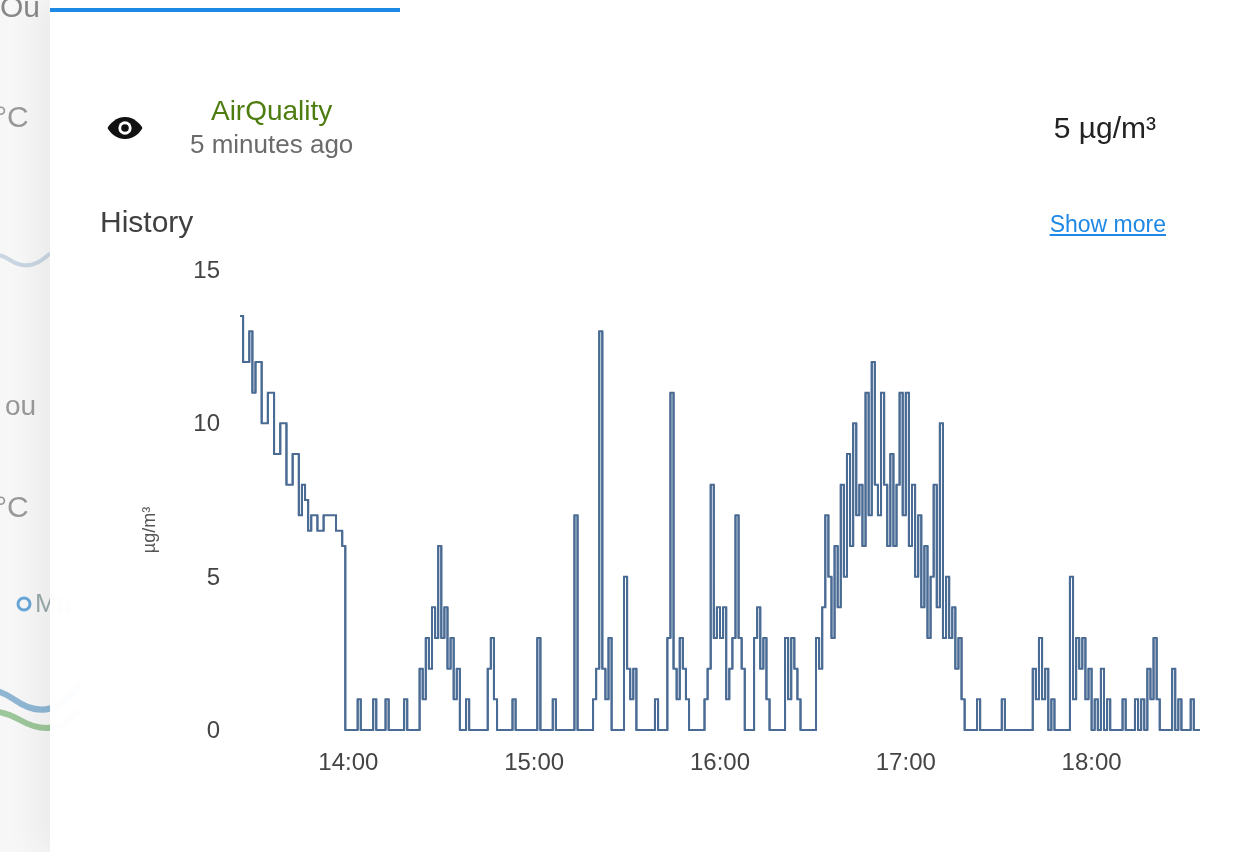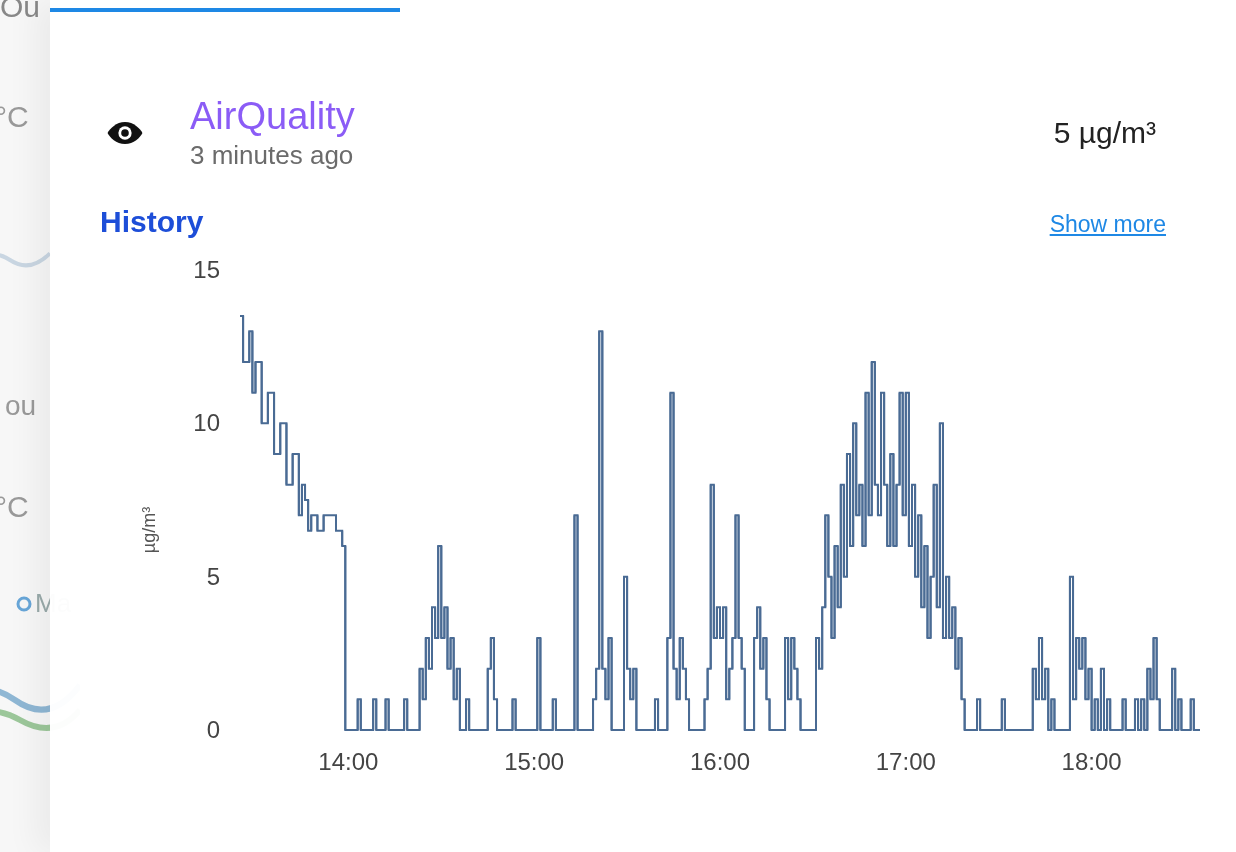--- a/index.html
+++ b/index.html
@@ -61,22 +61,23 @@
     width: 40px;
     height: 40px;
     display: flex;
     align-items: center;
     justify-content: center;
   }
   .title-block {
     margin-left: 45px;
   }
   .sensor-title {
-    font-size: 38px;
-    color: #8b5cf6;
+    font-size: 28px;
+    color: #4d7c0f;
+    text-align: center;
   }
   .sensor-time {
     font-size: 26px;
     color: #6b6b6b;
     margin-top: 2px;
   }
   .value-block {
     margin-left: auto;
     font-size: 30px;
     color: #222;
@@ -84,22 +85,22 @@
   .history-row {
     position: absolute;
     top: 205px;
     left: 50px;
     right: 70px;
     display: flex;
     align-items: baseline;
   }
   .history-title {
     font-size: 30px;
-    font-weight: 700;
-    color: #1d4ed8;
+    font-weight: 400;
+    color: #404040;
   }
   .show-more {
     margin-left: auto;
     font-size: 23px;
     color: #1e88e5;
     text-decoration: underline;
     cursor: pointer;
   }
   
   #chart-svg {
@@ -150,21 +151,21 @@
   <div class="header-row">
     <span class="eye-icon">
       <svg width="38" height="38" viewBox="0 0 24 24">
         <path d="M12 5C6.5 5 2.3 9.2 1 12c1.3 2.8 5.5 7 11 7s9.7-4.2 11-7c-1.3-2.8-5.5-7-11-7z" fill="#111"></path>
         <circle cx="12" cy="12" r="4.2" fill="#fff"></circle>
         <circle cx="12" cy="12" r="2.4" fill="#111"></circle>
       </svg>
     </span>
     <div class="title-block">
       <div class="sensor-title">AirQuality</div>
-      <div class="sensor-time">3 minutes ago</div>
+      <div class="sensor-time">5 minutes ago</div>
     </div>
     <div class="value-block">5 µg/m³</div>
   </div>
 
   <div class="history-row">
     <span class="history-title">History</span>
     <span class="show-more">Show more</span>
   </div>
 
   <svg id="chart-svg" width="1120" height="550">

